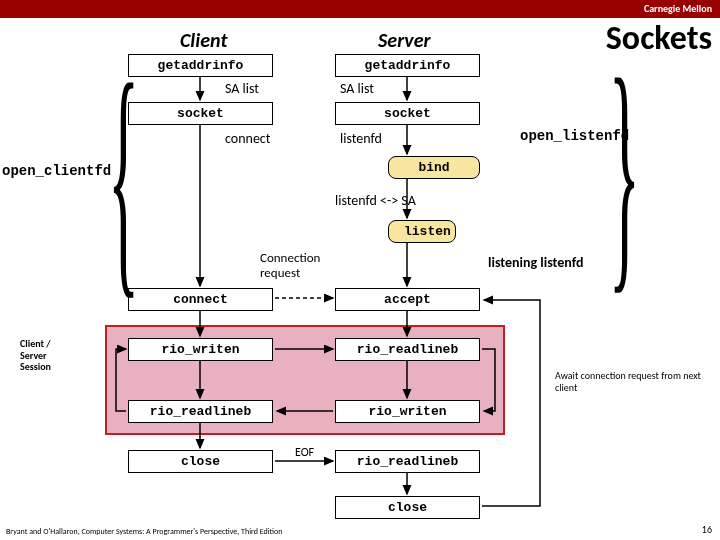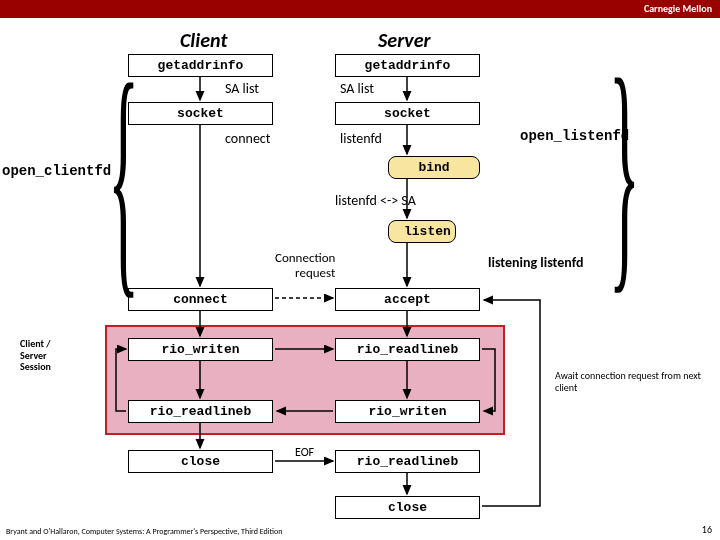--- a/index.html
+++ b/index.html
@@ -18,21 +18,21 @@
   .pagenum { position: absolute; bottom: 4px; right: 8px; font-size: 10px; color: #000; }
   svg.arrows { position: absolute; top: 0; left: 0; pointer-events: none; }
   .brace { position: absolute; font-size: 260px; font-family: "Times New Roman", serif; font-weight: 100; color: #000; line-height: 0; transform: scaleX(0.25); transform-origin: left center; }
 </style>
 </head>
 <body>
 
 <div class="topbar"><span>Carnegie Mellon</span></div>
 
 <div class="slide-title">
-  <br>
+  <span>Sockets</span><br>
 </div>
 
 <div class="col-head" style="left:180px; top:28px;">Client</div>
 <div class="col-head" style="left:378px; top:28px;">Server</div>
 
 <div class="box" style="left:128px; top:54px; width:145px;">getaddrinfo</div>
 <div class="box" style="left:128px; top:102px; width:145px;">socket</div>
 <div class="box" style="left:128px; top:288px; width:145px;">connect</div>
 
 <div class="box" style="left:335px; top:54px; width:145px;">getaddrinfo</div>
@@ -50,21 +50,21 @@
 <div class="box" style="left:128px; top:450px; width:145px;">close</div>
 <div class="box" style="left:335px; top:450px; width:145px;">rio_readlineb</div>
 <div class="box" style="left:335px; top:496px; width:145px;">close</div>
 
 <div class="lbl" style="left:225px; top:80px;">SA list</div>
 <div class="lbl" style="left:340px; top:80px;">SA list</div>
 <div class="lbl" style="left:225px; top:130px;">connect</div>
 <div class="lbl" style="left:340px; top:130px;">listenfd</div>
 <div class="lbl" style="left:335px; top:192px;">listenfd &lt;-&gt; SA</div>
 <div class="lbl" style="left:488px; top:254px; font-weight:bold;">listening listenfd</div>
-<div class="lbl" style="left:275px; top:250px; text-align:right; white-space:pre; font-size:13px;">Connection
+<div class="lbl" style="left:260px; top:250px; text-align:left; white-space:pre; font-size:13px;">Connection
 request</div>
 <div class="lbl" style="left:295px; top:445px; font-size:12px;">EOF</div>
 <div class="lbl mono" style="left:2px; top:163px;">open_clientfd</div>
 <div class="lbl mono" style="left:520px; top:128px;">open_listenfd</div>
 
 <div class="side-label bold" style="left:20px; top:338px; white-space:pre;">Client /
 Server
 Session</div>
 <div class="side-label" style="left:555px; top:370px; width:150px;">Await connection request from next client</div>
 

